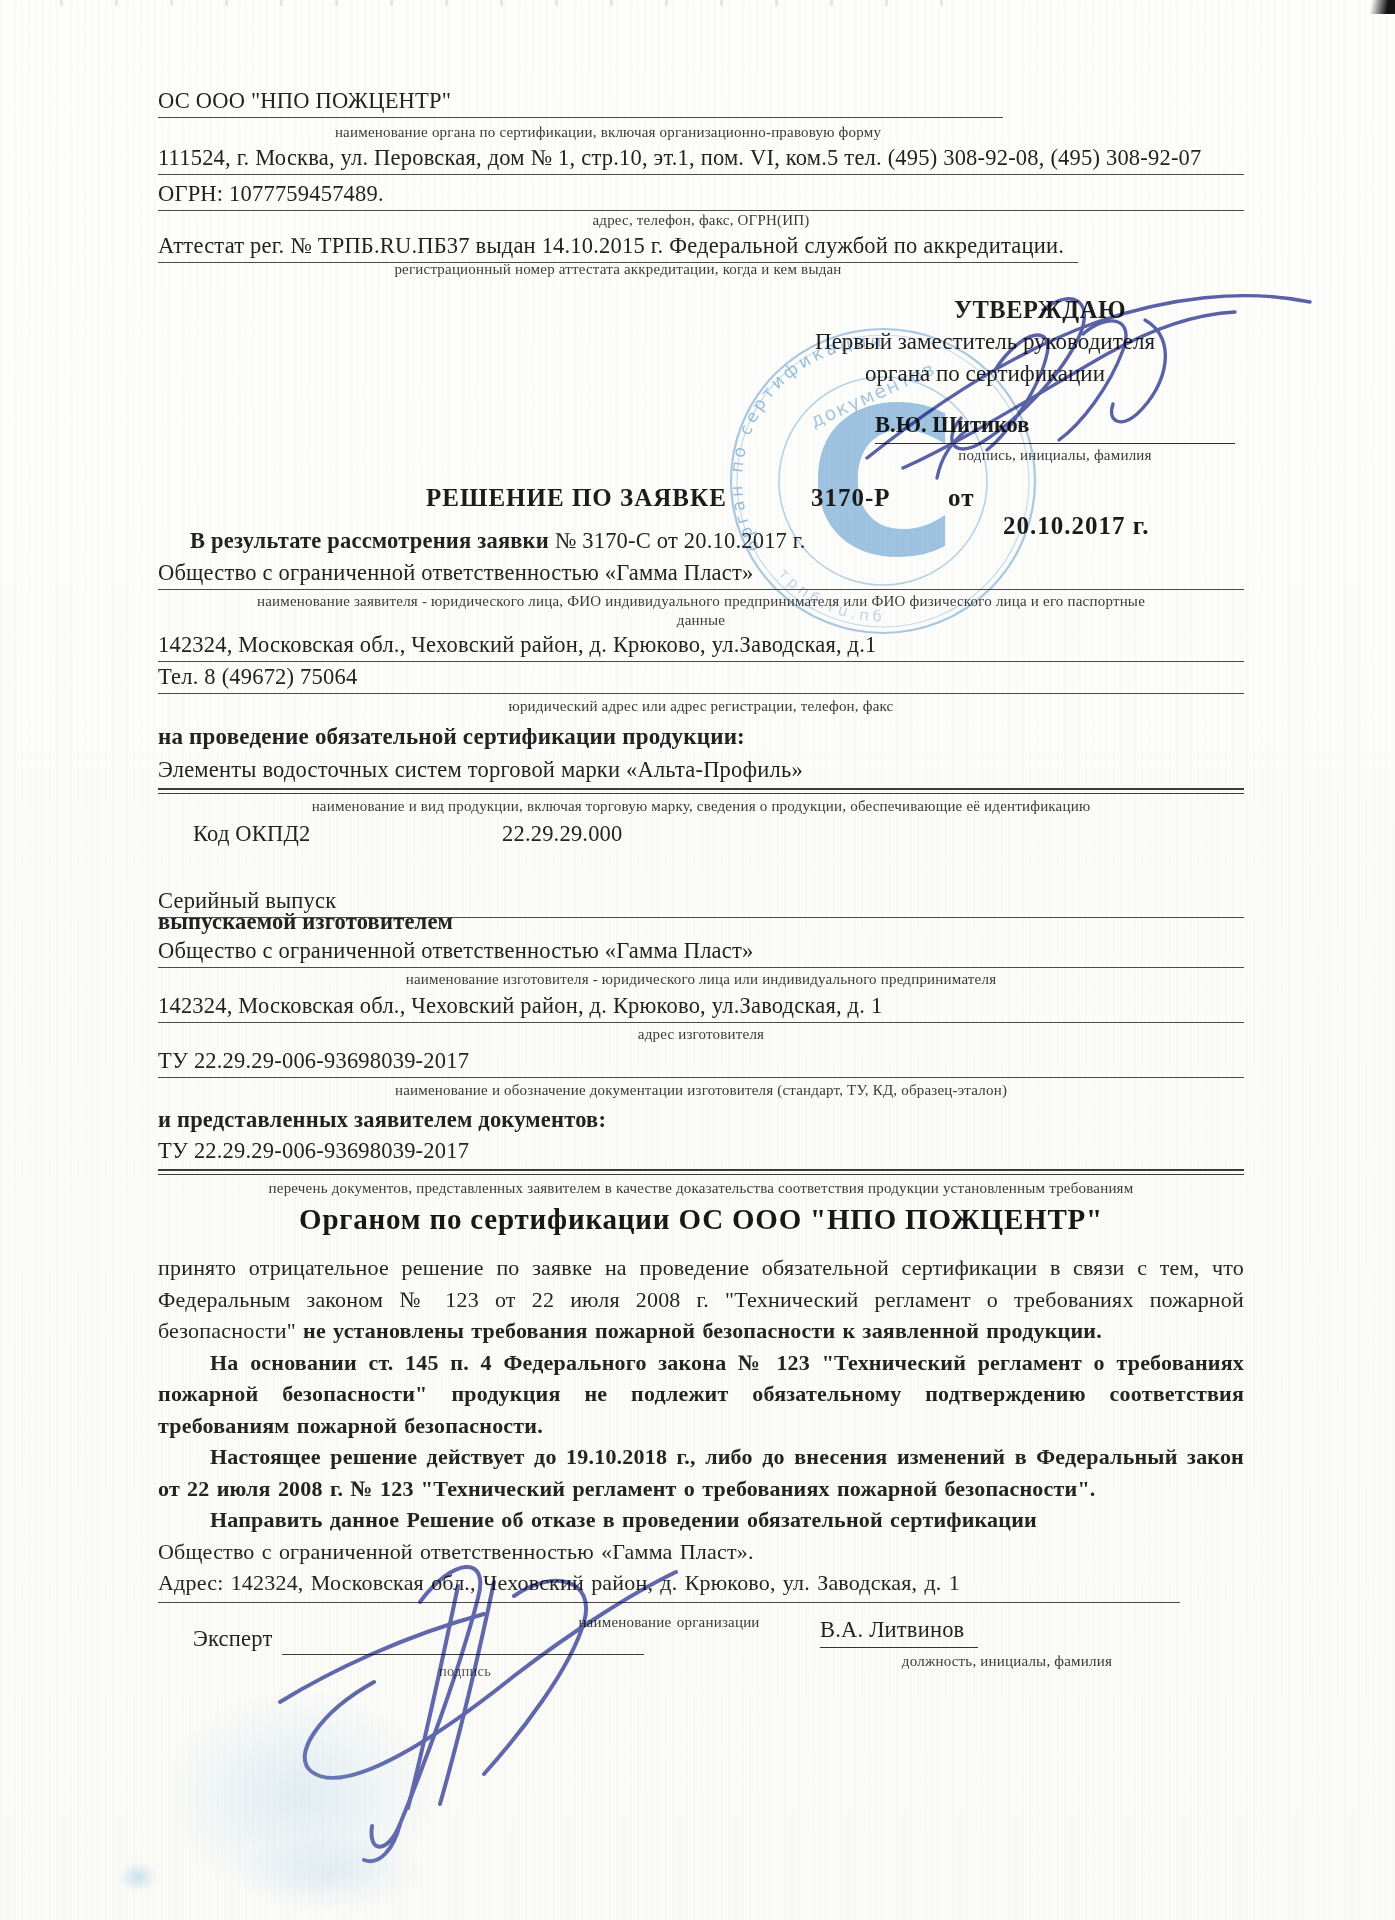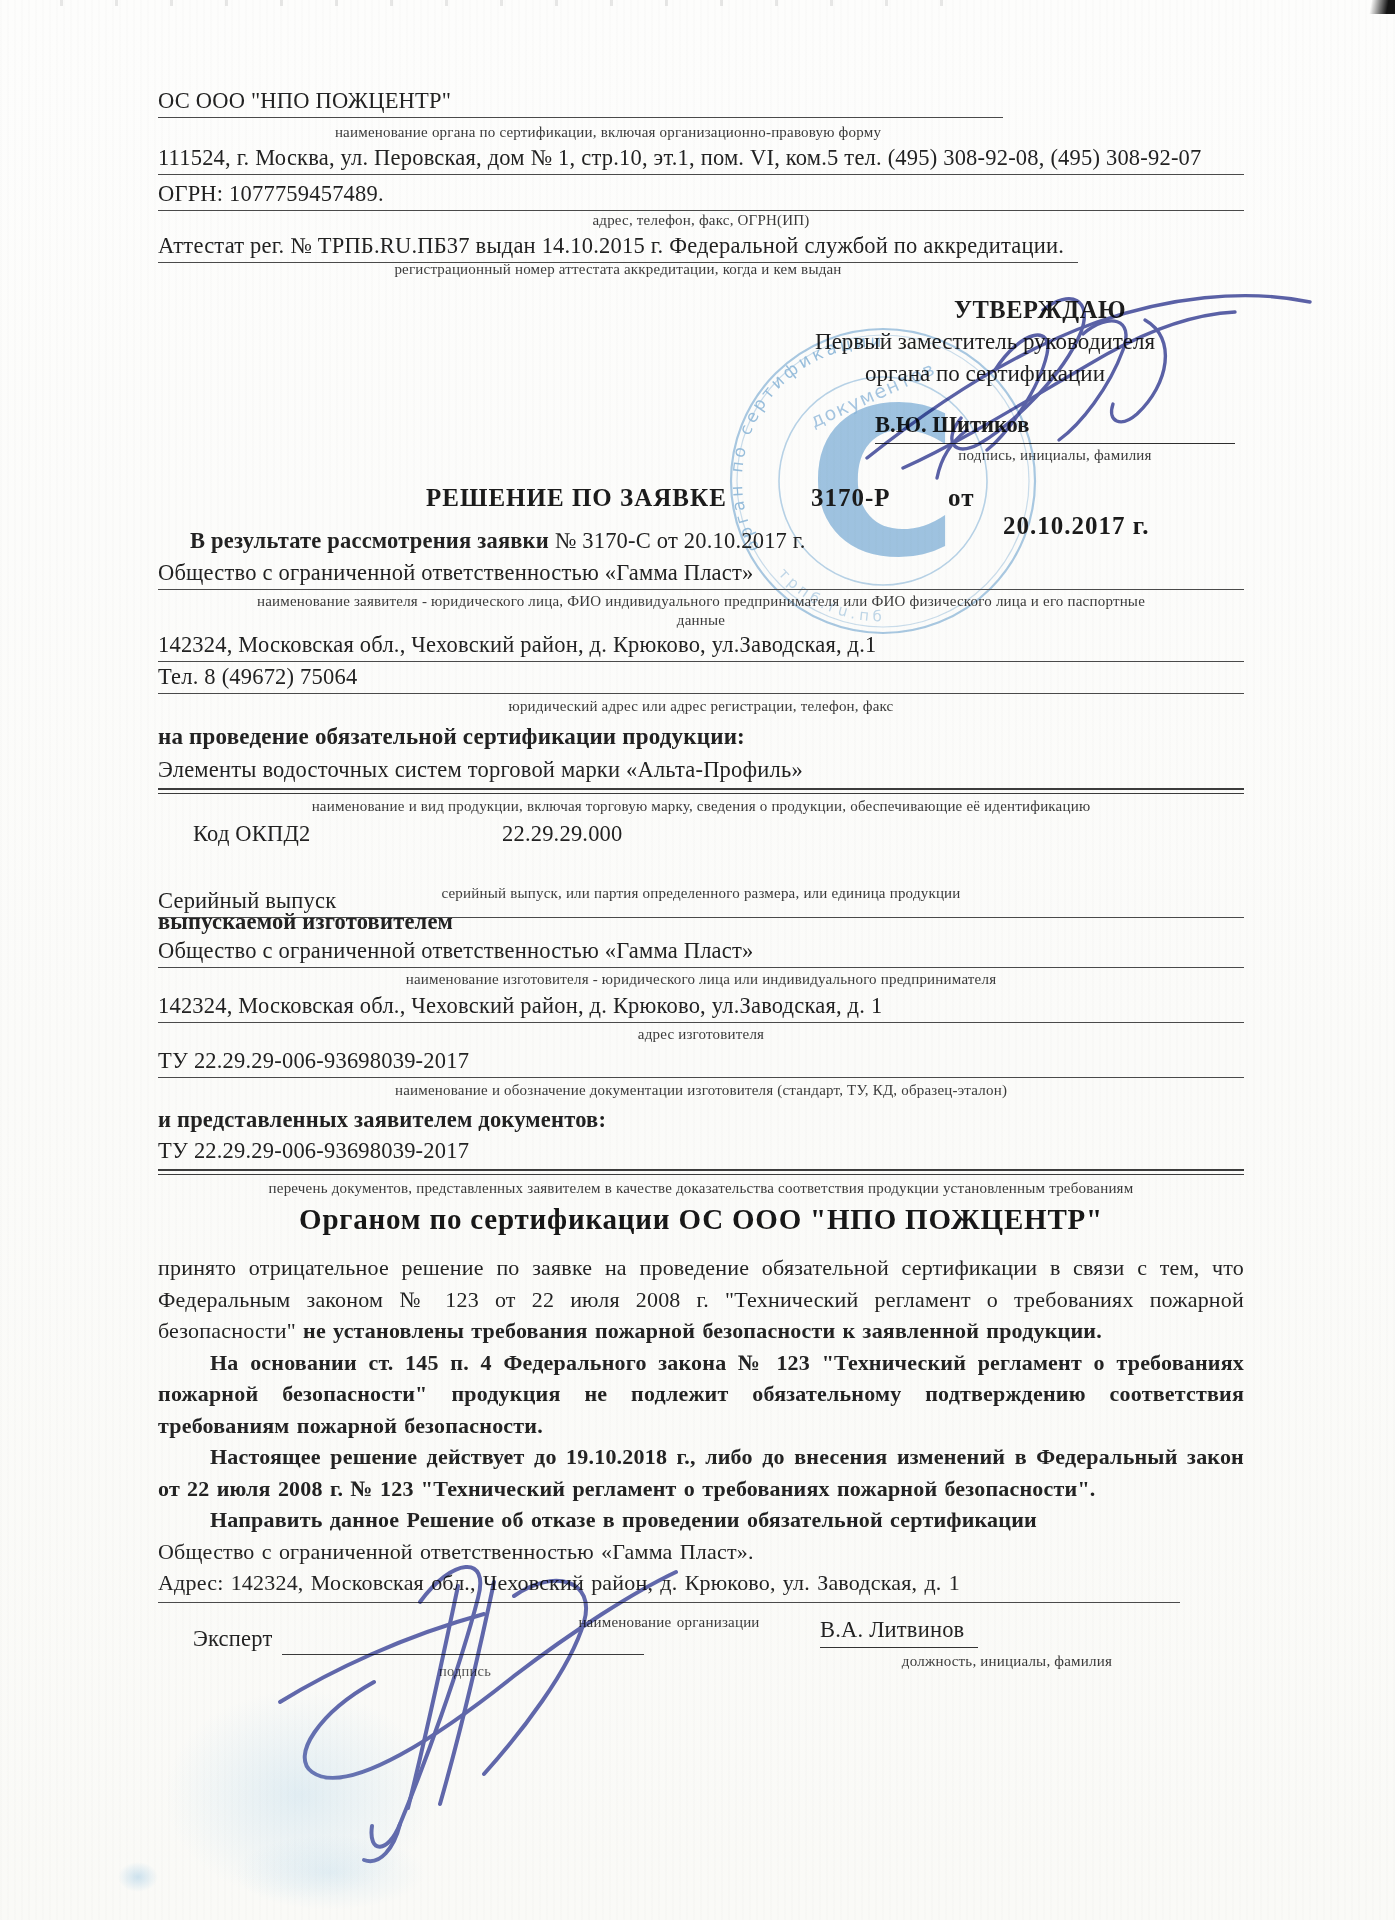--- a/index.html
+++ b/index.html
@@ -112,21 +112,20 @@
   <div class="row cap" style="top:698px;">юридический адрес или адрес регистрации, телефон, факс</div>
   <div class="row line b" style="top:724px;font-size:23px;">на проведение обязательной сертификации продукции:</div>
   <div class="row line" style="top:757px;">Элементы водосточных систем  торговой марки «Альта-Профиль»</div>
   <div class="row rule2" style="top:788px;"></div>
   <div class="row cap" style="top:798px;">наименование и вид продукции, включая торговую марку, сведения о продукции, обеспечивающие её идентификацию</div>
   <div class="row line" style="top:821px;height:30px;">
     <span class="abs" style="left:35px;">Код ОКПД2</span>
     <span class="abs" style="left:344px;">22.29.29.000</span>
   </div>
   <div class="row ul line" style="top:888px;">Серийный выпуск</div>
-  <div class="row cap" style="top:885px;">серийный выпуск, или партия определенного размера, или единица продукции</div>
   <div class="row line b" style="top:909px;">выпускаемой изготовителем</div>
   <div class="row ul line" style="top:938px;">Общество с ограниченной ответственностью «Гамма Пласт»</div>
   <div class="row cap" style="top:971px;">наименование изготовителя - юридического лица или индивидуального предпринимателя</div>
   <div class="row ul line" style="top:993px;">142324, Московская обл., Чеховский район, д. Крюково, ул.Заводская, д. 1</div>
   <div class="row cap" style="top:1026px;">адрес изготовителя</div>
   <div class="row ul line" style="top:1048px;">ТУ 22.29.29-006-93698039-2017</div>
   <div class="row cap" style="top:1082px;">наименование и обозначение документации изготовителя (стандарт, ТУ, КД, образец-эталон)</div>
   <div class="row line b" style="top:1107px;">и представленных заявителем документов:</div>
   <div class="row line" style="top:1138px;">ТУ 22.29.29-006-93698039-2017</div>
   <div class="row rule2" style="top:1169px;"></div>

